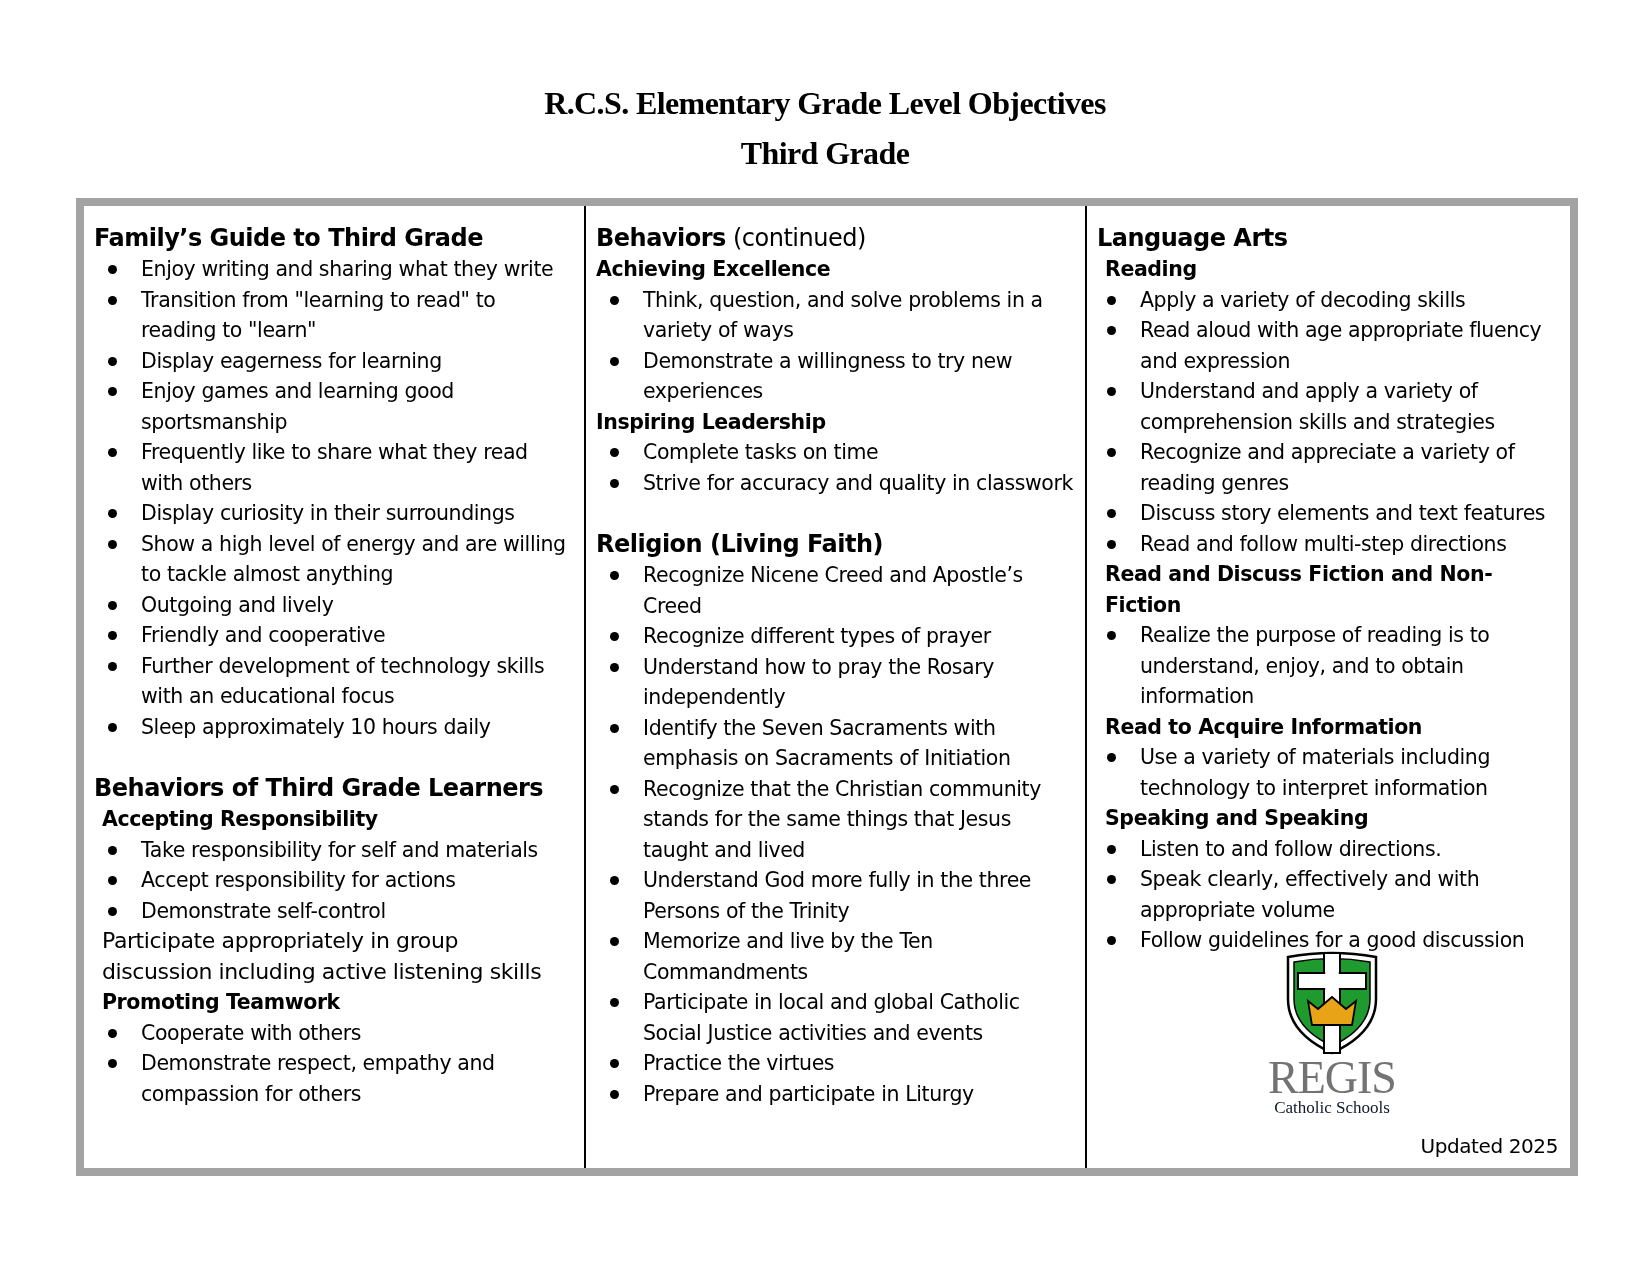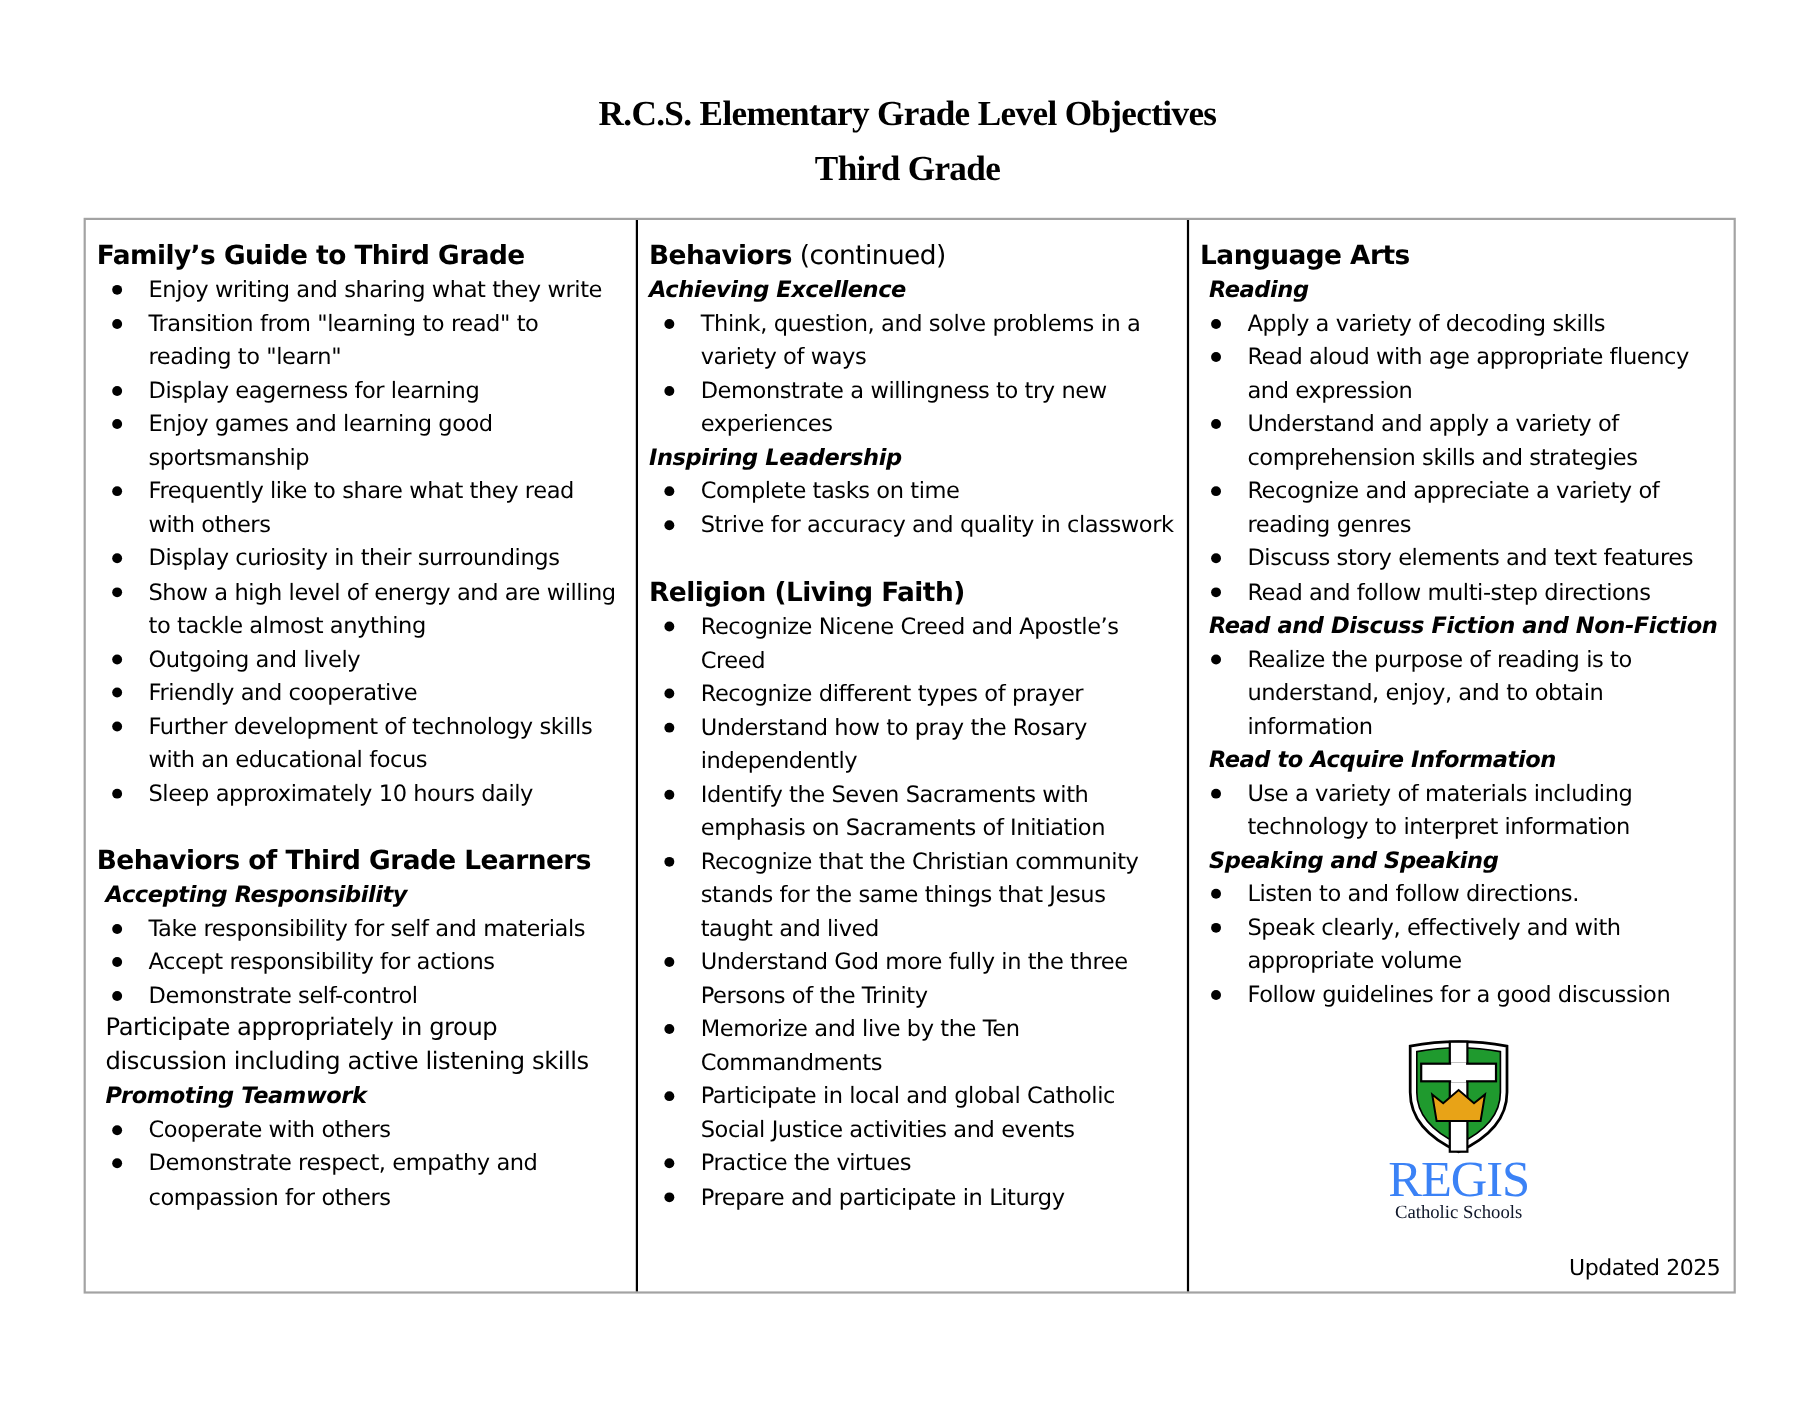--- a/index.html
+++ b/index.html
@@ -4,47 +4,47 @@
 <style>
   * { box-sizing: border-box; margin: 0; padding: 0; }
   html, body { width: 1650px; height: 1275px; background: #ffffff; overflow: hidden; }
   body { font-family: "Liberation Sans", "DejaVu Sans", sans-serif; color: #000; position: relative; }
 
   .title-block { position: absolute; top: 78px; left: 0; width: 1650px; text-align: center; }
   .title-line { font-family: Liberation Serif, serif; font-weight: bold; font-size: 32px; line-height: 50px; letter-spacing: -0.6px; }
 
   .grid {
     position: absolute; left: 76px; top: 198px; width: 1502px; height: 978px;
-    border: 2px solid #a3a3a3; display: flex;
+    border: 8px solid #a3a3a3; display: flex;
   }
   .col { height: 100%; position: relative; padding: 16px 10px 0 10px; }
   .col + .col { border-left: 2px solid #000; }
   .col1 { width: 500px; }
   .col2 { width: 501px; }
   .col3 { width: 501px; flex: 1; }
 
   .sec-title { font-family: "DejaVu Sans", sans-serif; font-weight: bold; font-size: 24px; line-height: 32px; letter-spacing: -0.5px; }
   .sec-title .normal { font-weight: normal; }
-  .sub { font-family: "DejaVu Sans", sans-serif; font-weight: bold; font-style: italic; font-size: 20.5px; line-height: 30.5px; letter-spacing: -0.4px; padding-left: 8px; }
+  .sub { font-family: "DejaVu Sans", sans-serif; font-weight: bold; font-size: 20.5px; line-height: 30.5px; letter-spacing: -0.4px; padding-left: 8px; }
   .sub.flush { padding-left: 0; }
   .plain { font-family: "DejaVu Sans", sans-serif; font-size: 22px; line-height: 30.5px; letter-spacing: -0.4px; padding-left: 8px; }
 
   ul.bl { list-style: none; }
   ul.bl li { position: relative; padding-left: 47px; font-family: "DejaVu Sans", sans-serif; font-size: 20.5px; line-height: 30.5px; letter-spacing: -0.4px; }
   ul.bl li::before { content: ""; position: absolute; left: 14px; top: 11px; width: 9px; height: 9px; border-radius: 50%; background: #000; }
   .col2 ul.bl li, .col2 .sub, .col2 .sec-title { }
   .col2 ul.bl li { padding-left: 47px; }
   .col2 ul.bl li::before { left: 14px; }
   .col3 ul.bl li::before { left: 10px; }
   .col3 ul.bl li { padding-left: 43px; }
   .spacer { height: 30px; }
 
   .logo { position: absolute; left: 170px; top: 745px; width: 150px; text-align: center; }
   .logo svg { display: block; margin: 0 auto; }
-  .logo-word { font-family: "Liberation Serif", "DejaVu Serif", serif; font-size: 46px; line-height: 42px; color: #3b82f6; letter-spacing: -1px; margin-top: 2px; }
+  .logo-word { font-family: "Liberation Serif", "DejaVu Serif", serif; font-size: 46px; line-height: 42px; color: #737373; letter-spacing: -1px; margin-top: 2px; }
   .logo-sub { font-family: "Liberation Serif", "DejaVu Serif", serif; font-size: 17px; line-height: 18px; color: #0f172a; }
   .updated { position: absolute; right: 12px; bottom: 10px; font-family: "DejaVu Sans", sans-serif; font-size: 20px; letter-spacing: -0.4px; }
 </style>
 </head>
 <body>
 
 <div class="title-block">
   <div class="title-line">R.C.S. Elementary Grade Level Objectives</div>
   <div class="title-line">Third Grade</div>
 </div>

